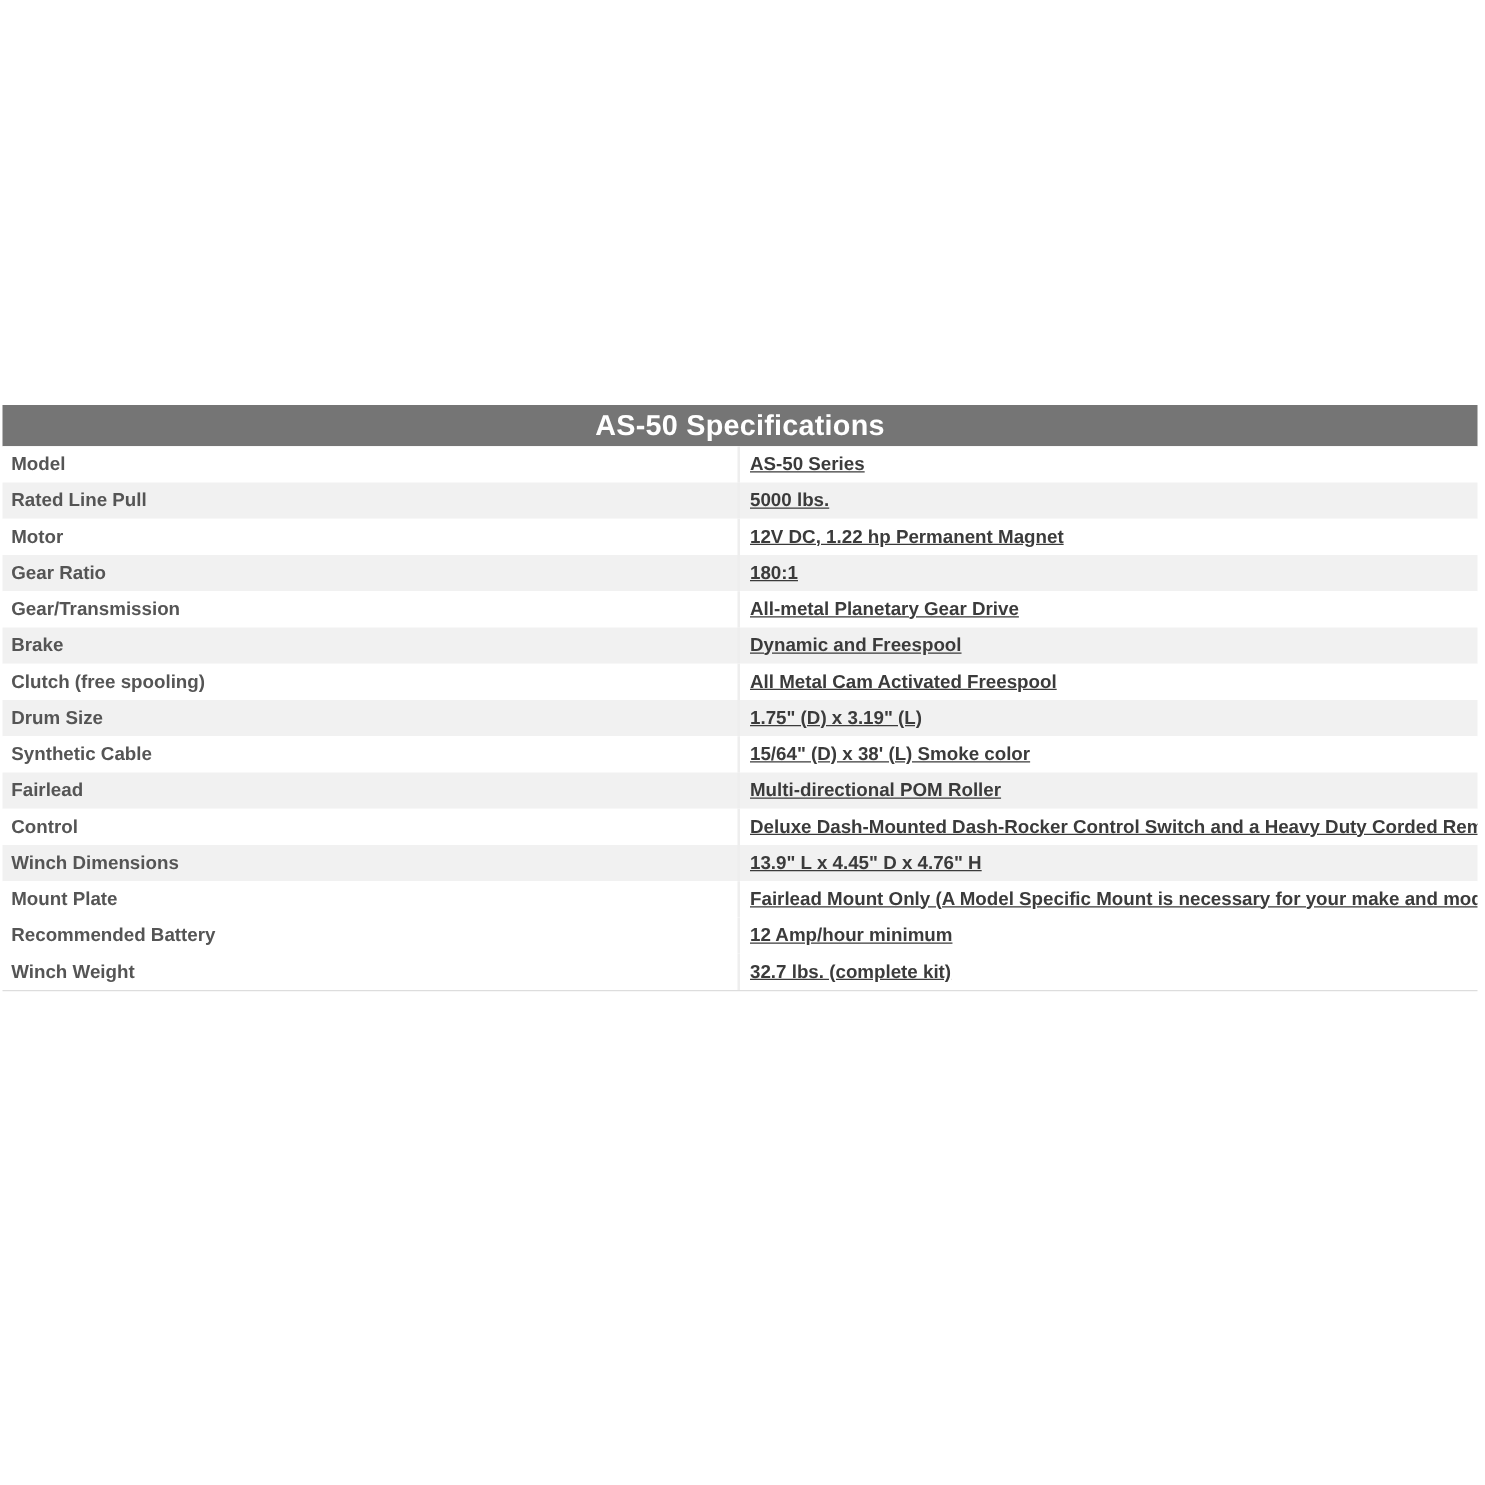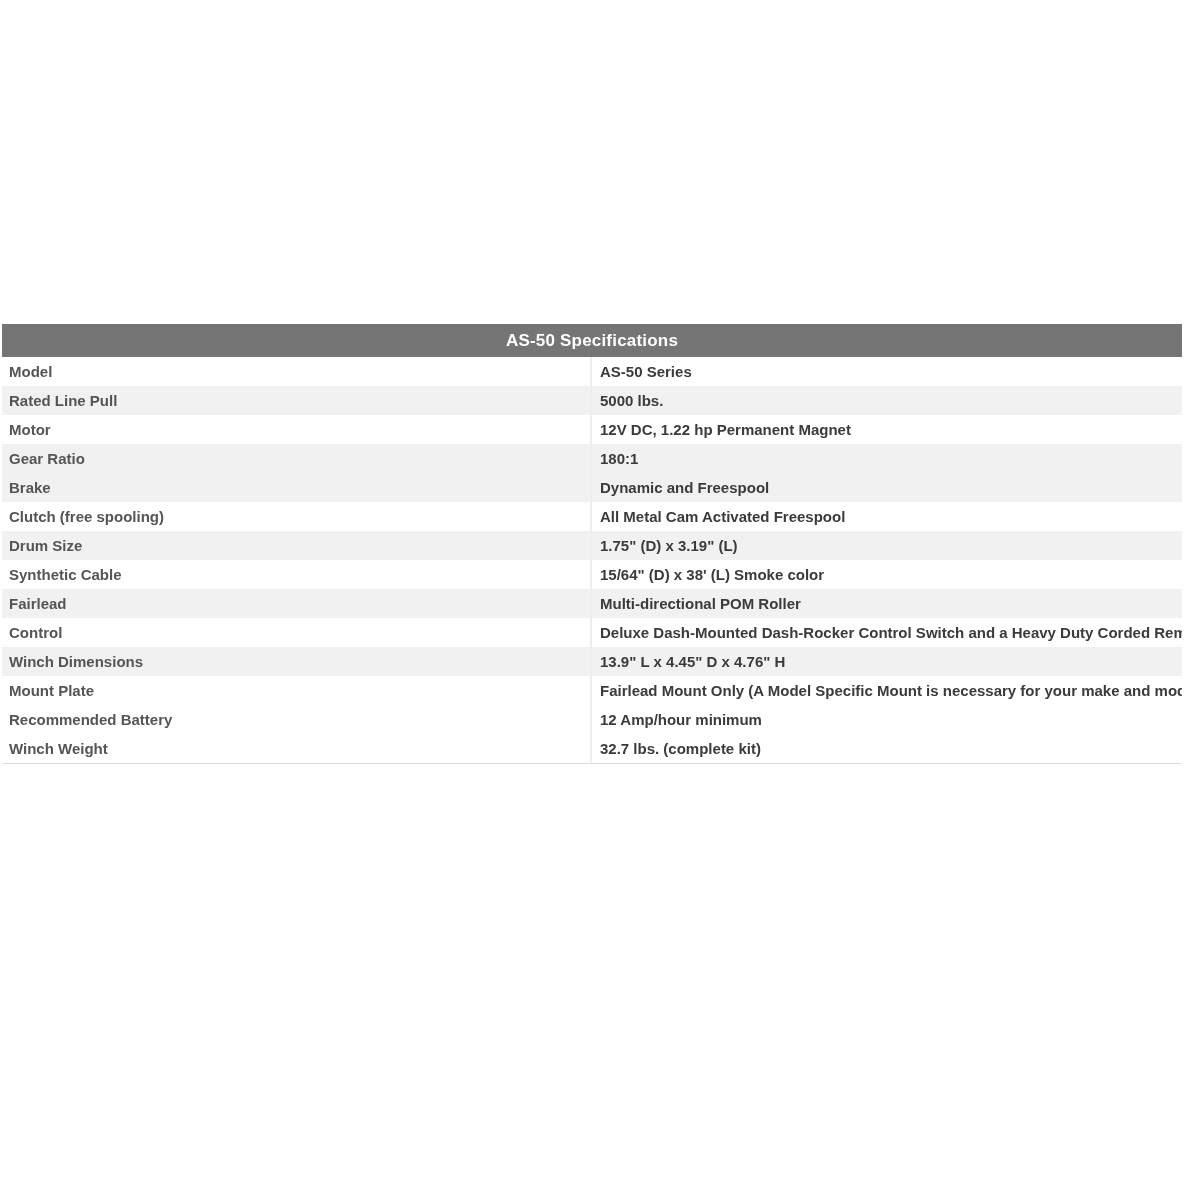--- a/index.html
+++ b/index.html
@@ -23,21 +23,21 @@
   table.spec-table {
     width: 100%;
     border-collapse: separate;
     border-spacing: 0;
     border-bottom: 1px solid var(--table-bottom-border, #dddddd);
     table-layout: fixed;
   }
   table.spec-table th.title-cell {
     background: var(--header-bg, #757575);
     color: var(--header-text, #ffffff);
-    font-size: 17px;
+    font-size: 23px;
     font-weight: bold;
     height: 33px;
     text-align: center;
     padding: 0;
     letter-spacing: 0.2px;
   }
   table.spec-table td {
     height: 29px;
     padding: 0;
     vertical-align: middle;
@@ -53,20 +53,21 @@
     padding-left: 7px;
     padding-right: 8px;
     color: var(--label-text, #555555);
     border-right: 2px solid var(--divider, #eeeeee);
     margin-top: 42px;
   }
   table.spec-table td.value-cell {
     padding-left: 8px;
     padding-right: 8px;
     color: var(--value-text, #3b3b3b);
+    text-decoration: underline;
   }
   table.spec-table tr.alt td {
     background: var(--row-alt-bg, #f1f1f1);
   }
 </style>
 </head>
 <body>
 
 <div class="table-wrap">
   <table class="spec-table">
@@ -84,20 +85,24 @@
           <td class="label-cell">Rated Line Pull</td>
           <td class="value-cell">5000 lbs.</td>
         </tr>
         <tr>
           <td class="label-cell">Motor</td>
           <td class="value-cell">12V DC, 1.22 hp Permanent Magnet</td>
         </tr>
         <tr class="alt">
           <td class="label-cell">Gear Ratio</td>
           <td class="value-cell">180:1</td>
+        </tr>
+        <tr>
+          <td class="label-cell">Gear/Transmission</td>
+          <td class="value-cell">All-metal Planetary Gear Drive</td>
         </tr>
         <tr class="alt">
           <td class="label-cell">Brake</td>
           <td class="value-cell">Dynamic and Freespool</td>
         </tr>
         <tr>
           <td class="label-cell">Clutch (free spooling)</td>
           <td class="value-cell">All Metal Cam Activated Freespool</td>
         </tr>
         <tr class="alt">

